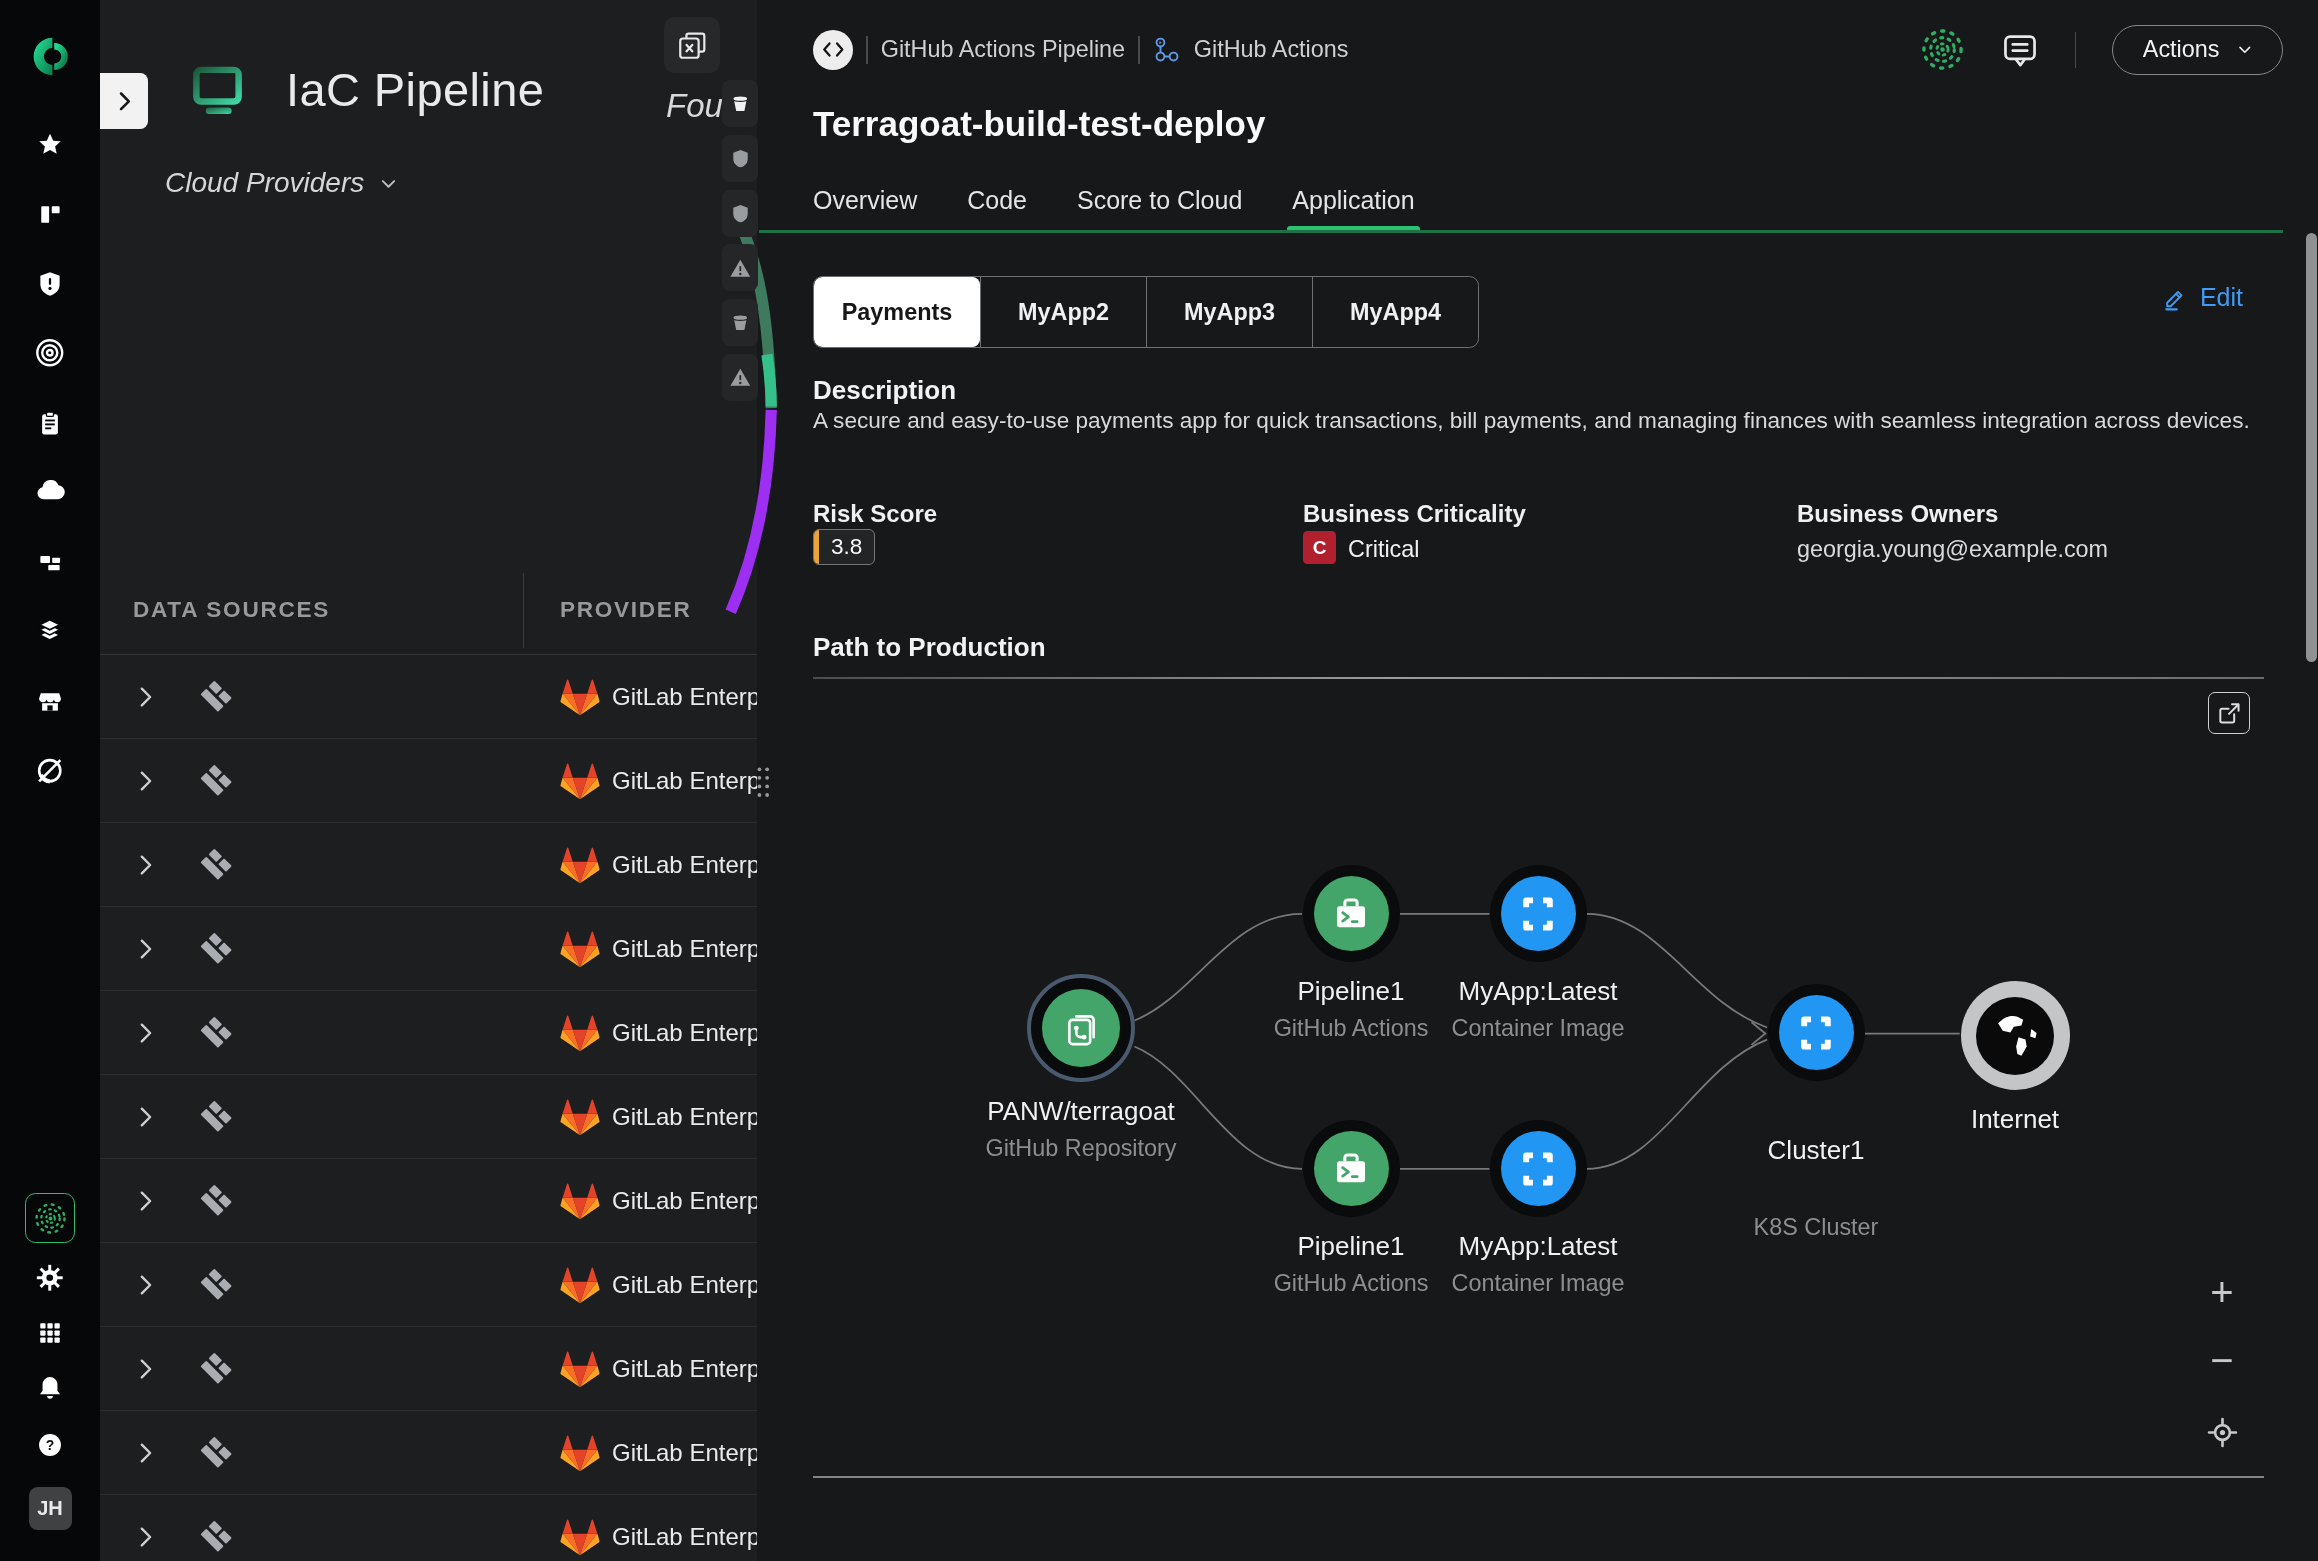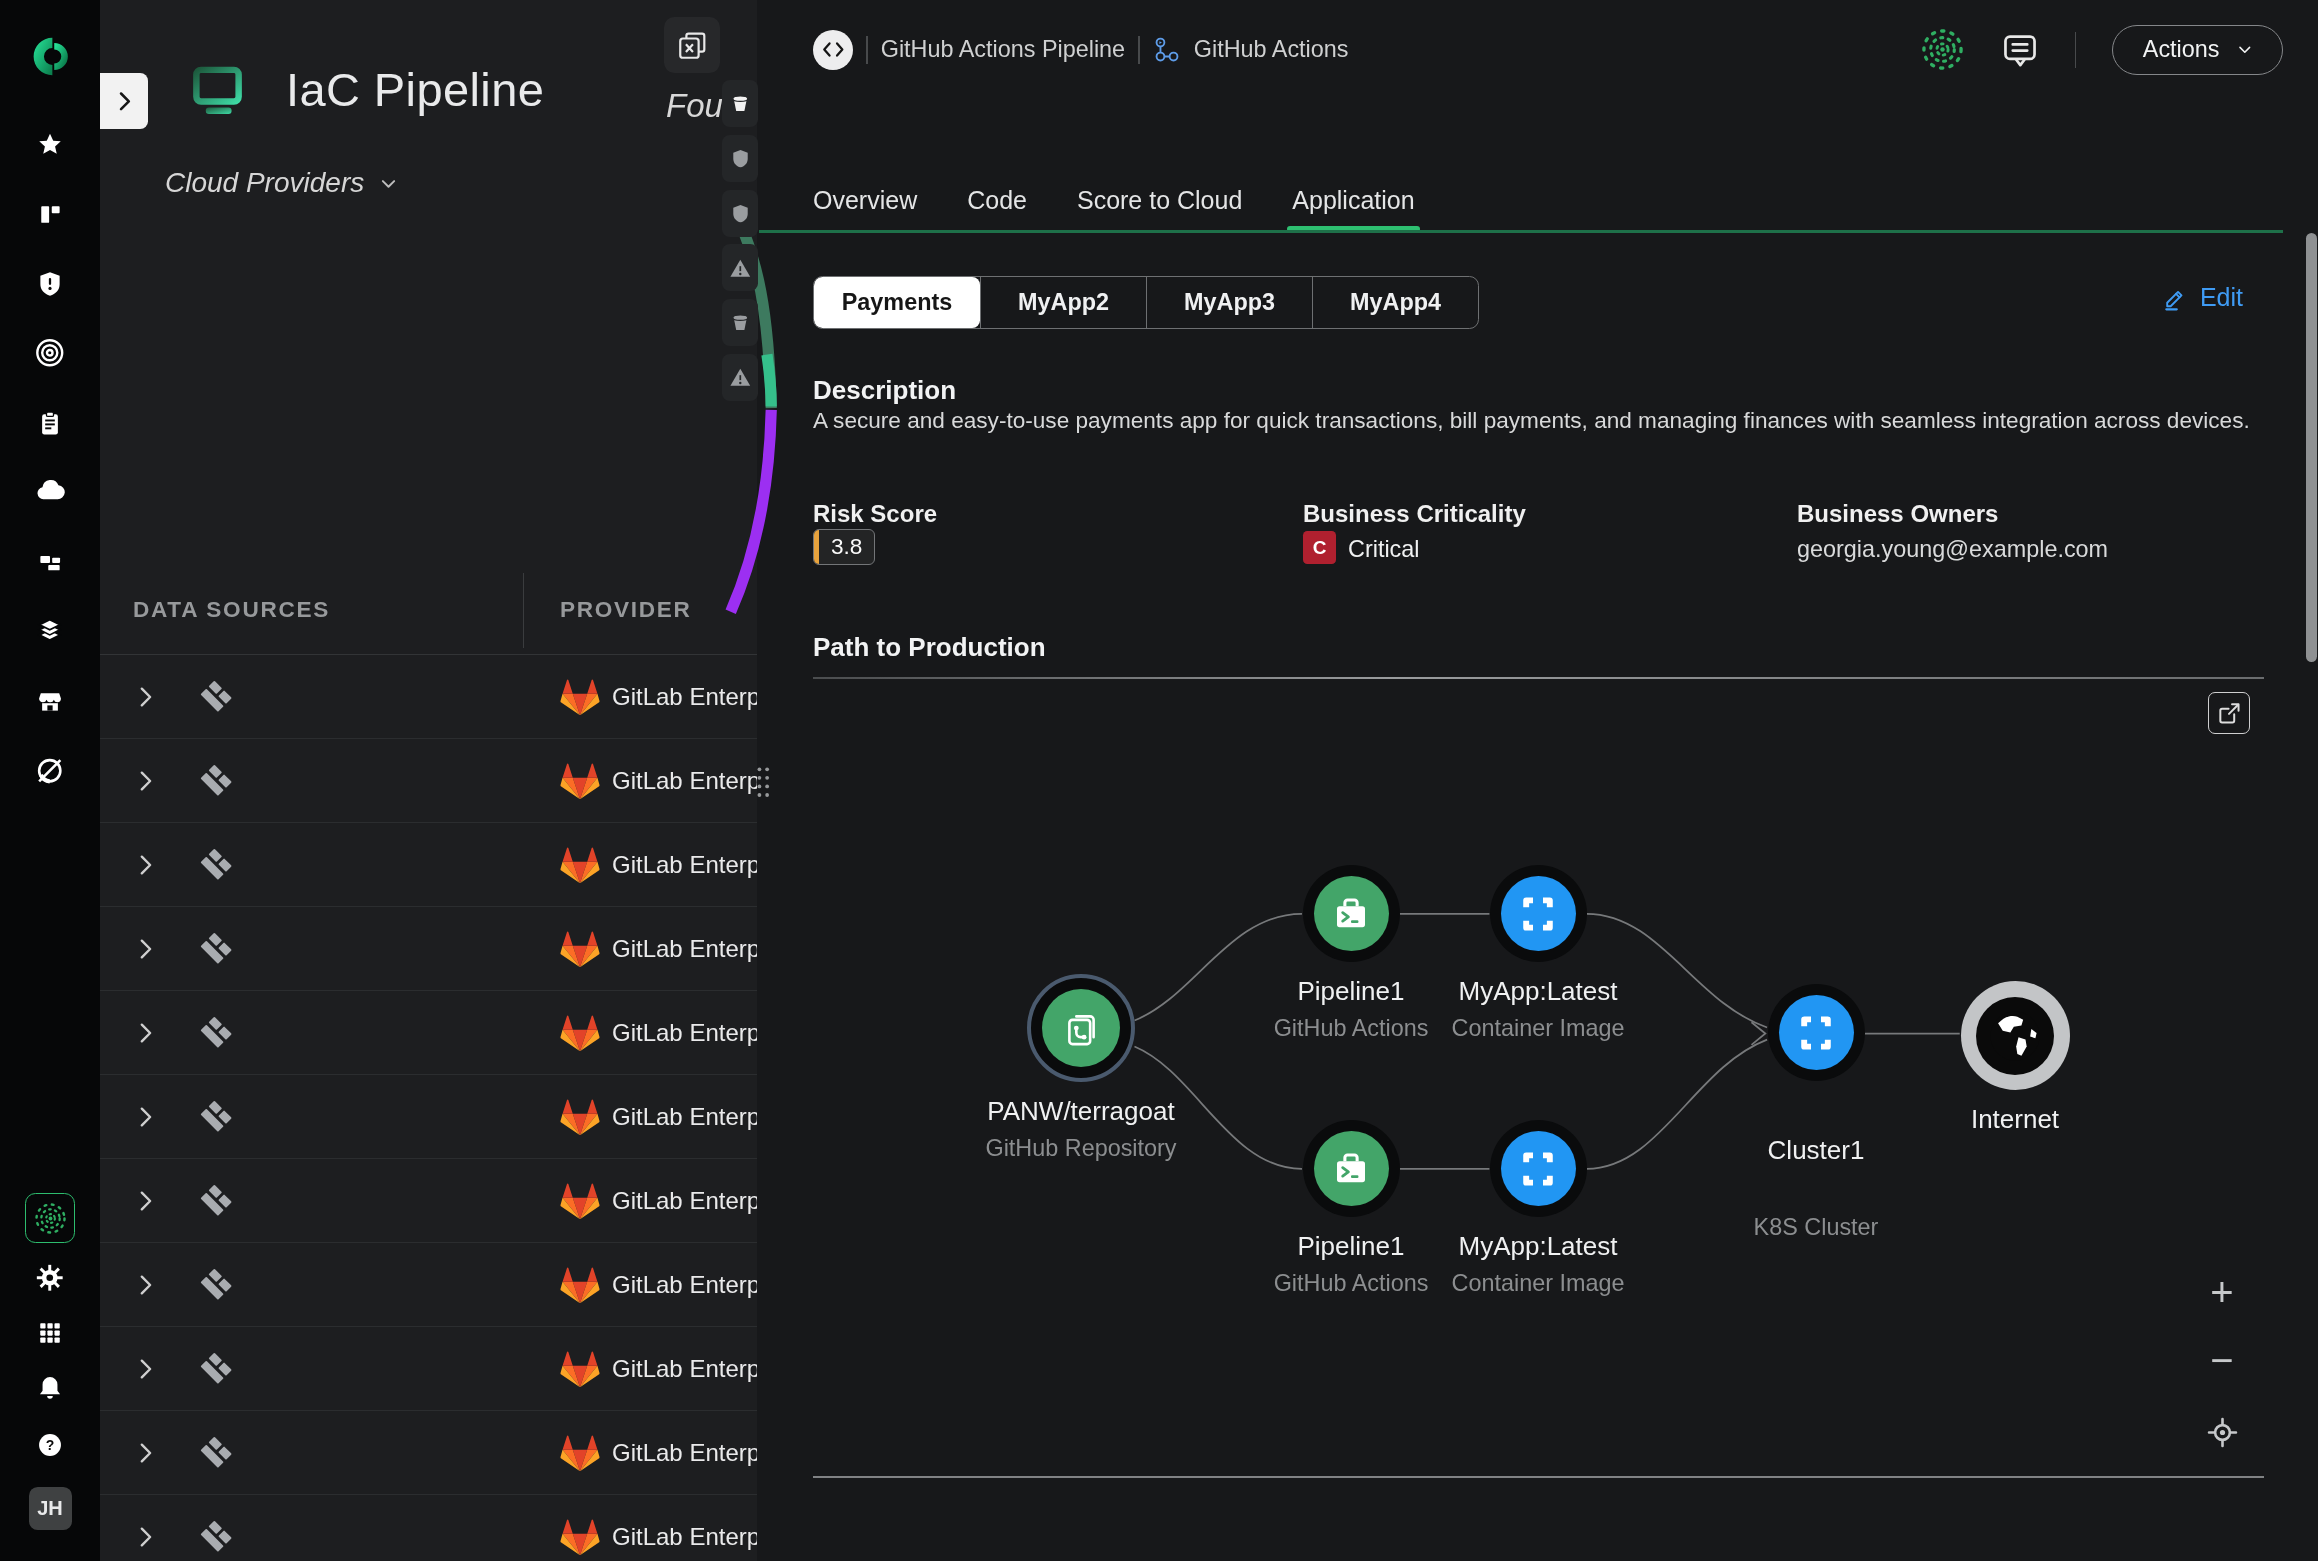--- a/index.html
+++ b/index.html
@@ -46,21 +46,21 @@
   .code-circle { width:40px; height:40px; border-radius:50%; background:#ededee; display:flex; align-items:center; justify-content:center; }
   .crumb { font-size:23.4px; color:#cfd0d1; cursor:pointer; }
   .vsep { width:1.7px; height:28px; background:#484a4c; }
   #top-right { margin-left:auto; display:flex; align-items:center; gap:36px; }
   #actions-btn { height:50px; padding:0 29.5px; border:1.7px solid #85878a; border-radius:26px; display:flex; align-items:center; gap:17.4px; font-size:23.4px; color:#f2f3f4; cursor:pointer; }
   #page-title { position:absolute; left:56px; top:104px; font-size:35px; font-weight:700; color:#fafafa; }
   #tabs { position:absolute; left:56px; top:186px; display:flex; gap:50px; }
   .tab { font-size:25px; color:#e4e5e6; padding-bottom:14.8px; position:relative; cursor:pointer; }
   .tab.active::after { content:""; position:absolute; left:-5.2px; right:-5.2px; bottom:-2.6px; height:6px; border-radius:3.5px; background:#2ec071; }
   #tab-underline { position:absolute; left:1.7px; right:36px; top:230px; height:2.6px; background:#1e7049; }
-  #seg { position:absolute; left:56px; top:276px; height:53px; display:inline-flex; border:1.7px solid #6e7072; border-radius:9.5px; overflow:hidden; }
+  #seg { position:absolute; left:56px; top:276px; height:72px; display:inline-flex; border:1.7px solid #6e7072; border-radius:9.5px; overflow:hidden; }
   .segment { width:166px; display:flex; align-items:center; justify-content:center; font-size:23.4px; font-weight:700; color:#f0f1f2; border-left:1.7px solid #6e7072; cursor:pointer; }
   .segment:first-child { border-left:none; }
   .segment.active { background:#ffffff; color:#161616; border-radius:7.8px; }
   #edit-btn { position:absolute; right:76px; top:283px; display:flex; align-items:center; gap:12px; color:#3f9bf4; font-size:25px; cursor:pointer; }
   .sect-hdr { position:absolute; left:56px; font-size:26px; font-weight:700; color:#f2f3f4; }
   #desc-hdr { top:375px; }
   #desc-body { position:absolute; left:56px; top:408px; font-size:22.6px; color:#d8d9da; }
   .metric-label { position:absolute; top:500px; font-size:24px; font-weight:700; color:#f0f0f0; }
   #risk-box { position:absolute; left:56px; top:529px; width:62px; height:36px; border:1.7px solid #737578; border-radius:6px; background:#232425; overflow:hidden; display:flex; align-items:center; }
   #risk-bar { width:5.2px; height:100%; background:#e8a33d; }
@@ -666,20 +666,21 @@
         <span class="vsep" style="height:36px"></span>
         <div id="actions-btn">
           <span>Actions</span>
           <svg width="15.6" height="15.6" viewBox="0 0 26 26">
               <path d="M5 9l8 8 8-8" stroke="#f2f3f4" stroke-width="2.6" fill="none" stroke-linecap="round" stroke-linejoin="round"></path>
             </svg>
         </div>
       </div>
     </div>
 
+    <div id="page-title">Terragoat-build-test-deploy</div>
 
     <div id="tabs">
       <span class="tab">Overview</span>
       <span class="tab">Code</span>
       <span class="tab">Score to Cloud</span>
       <span class="tab active">Application</span>
     </div>
     <div id="tab-underline"></div>
 
     <div id="seg">

